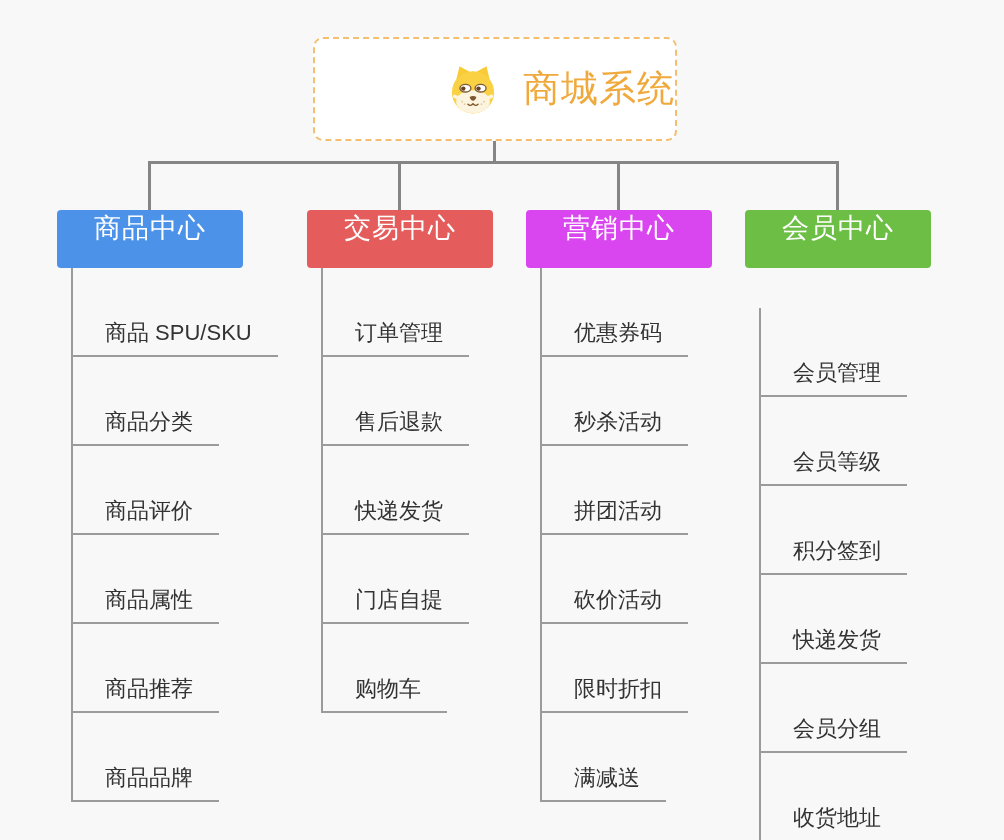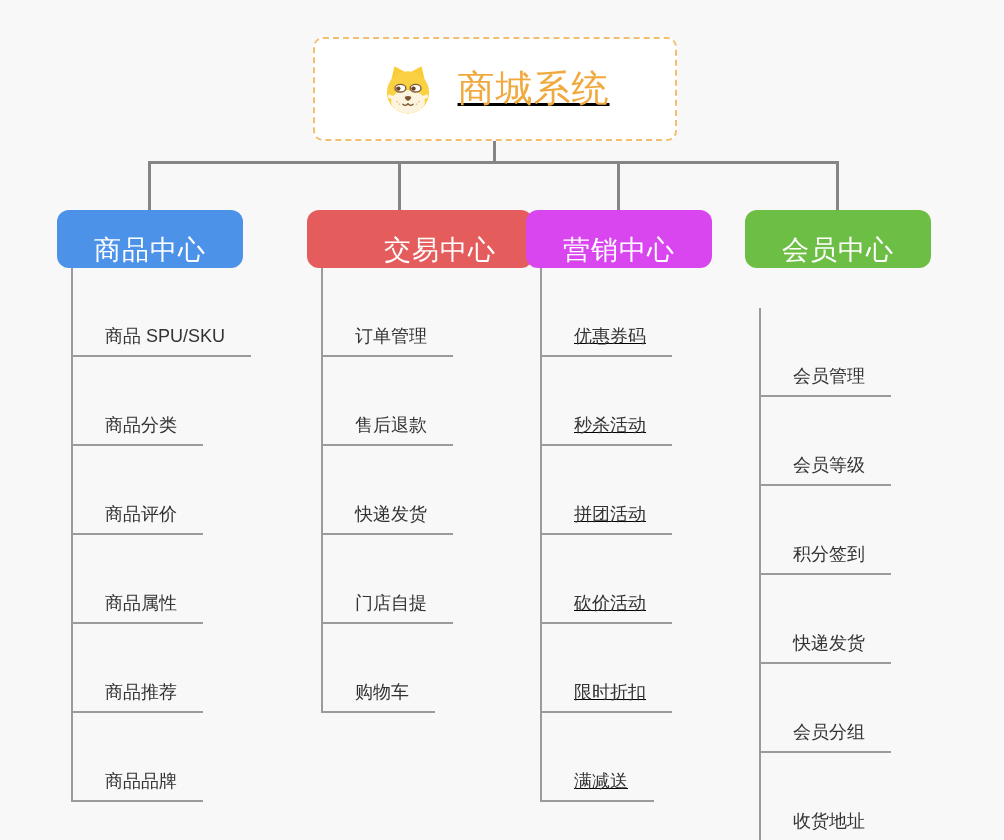--- a/index.html
+++ b/index.html
@@ -18,24 +18,23 @@
   .root-node{
     position:absolute;
     left:313px; top:37px;
     width:364px; height:104px;
     box-sizing:border-box;
     background:#ffffff;
     border:2px dashed #F3BE6E;
     border-radius:10px;
     display:flex;
     align-items:center;
-    justify-content:center;
+    justify-content:flex-end;
     gap:23px;
     cursor:pointer;
-    text-decoration:underline;
   }
   .root-title{
     font-size:37px;
     color:#F0A93C;
     letter-spacing:1px;
     white-space:nowrap;
   }
   .dog-icon{display:flex;align-items:center;}
   
   .conn{position:absolute;background:#858585;}
@@ -44,55 +43,55 @@
   .drop{top:161px; width:3px; height:49px;}
   .pos-drop-0{left:148px;}
   .pos-drop-1{left:398px;}
   .pos-drop-2{left:617px;}
   .pos-drop-3{left:836px;}
   
   .branch-box{
     position:absolute;
     top:210px;
     width:186px; height:58px;
-    border-radius:12px;
+    border-radius:4px;
     display:flex;
-    align-items:flex-end;
+    align-items:flex-start;
     justify-content:center;
     cursor:pointer;
   }
   .branch-label{
     color:#ffffff;
     font-size:27px;
     letter-spacing:1px;
     white-space:nowrap;
   }
   .pos-box-0{left:57px;}
-  .pos-box-1{left:307px;padding-left:40px;}
+  .pos-box-1{left:307px;}
   .pos-box-2{left:526px;}
   .pos-box-3{left:745px;}
   
   .leaf-col{
     position:absolute;
     top:268px;
     border-left:2px solid #9B9B9B;
   }
   .pos-col-0{left:71px;}
   .pos-col-1{left:321px;}
-  .pos-col-2{left:540px;text-decoration:underline;}
+  .pos-col-2{left:540px;}
   .pos-col-3{left:759px;margin-top:40px;}
   .leaf{
     box-sizing:border-box;
     height:89px;
     display:flex;
     align-items:flex-end;
     width:max-content;
     padding:0 26px 7px 32px;
     border-bottom:2px solid #9B9B9B;
-    font-size:18px;
+    font-size:22px;
     color:#333333;
     white-space:nowrap;
     cursor:pointer;
   }
 </style>
 </head>
 <body>
 
 <div class="canvas">
 

